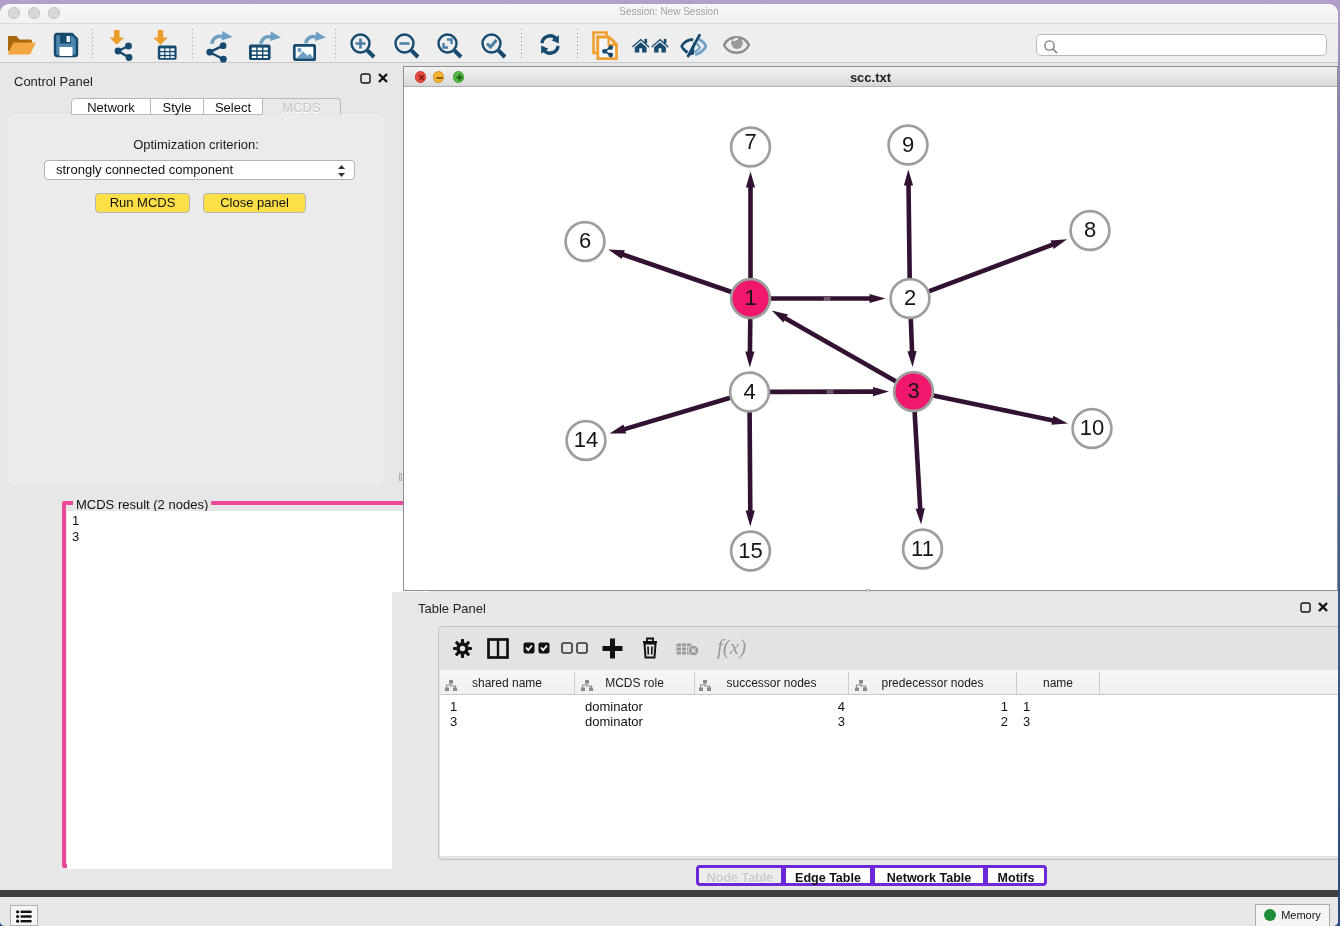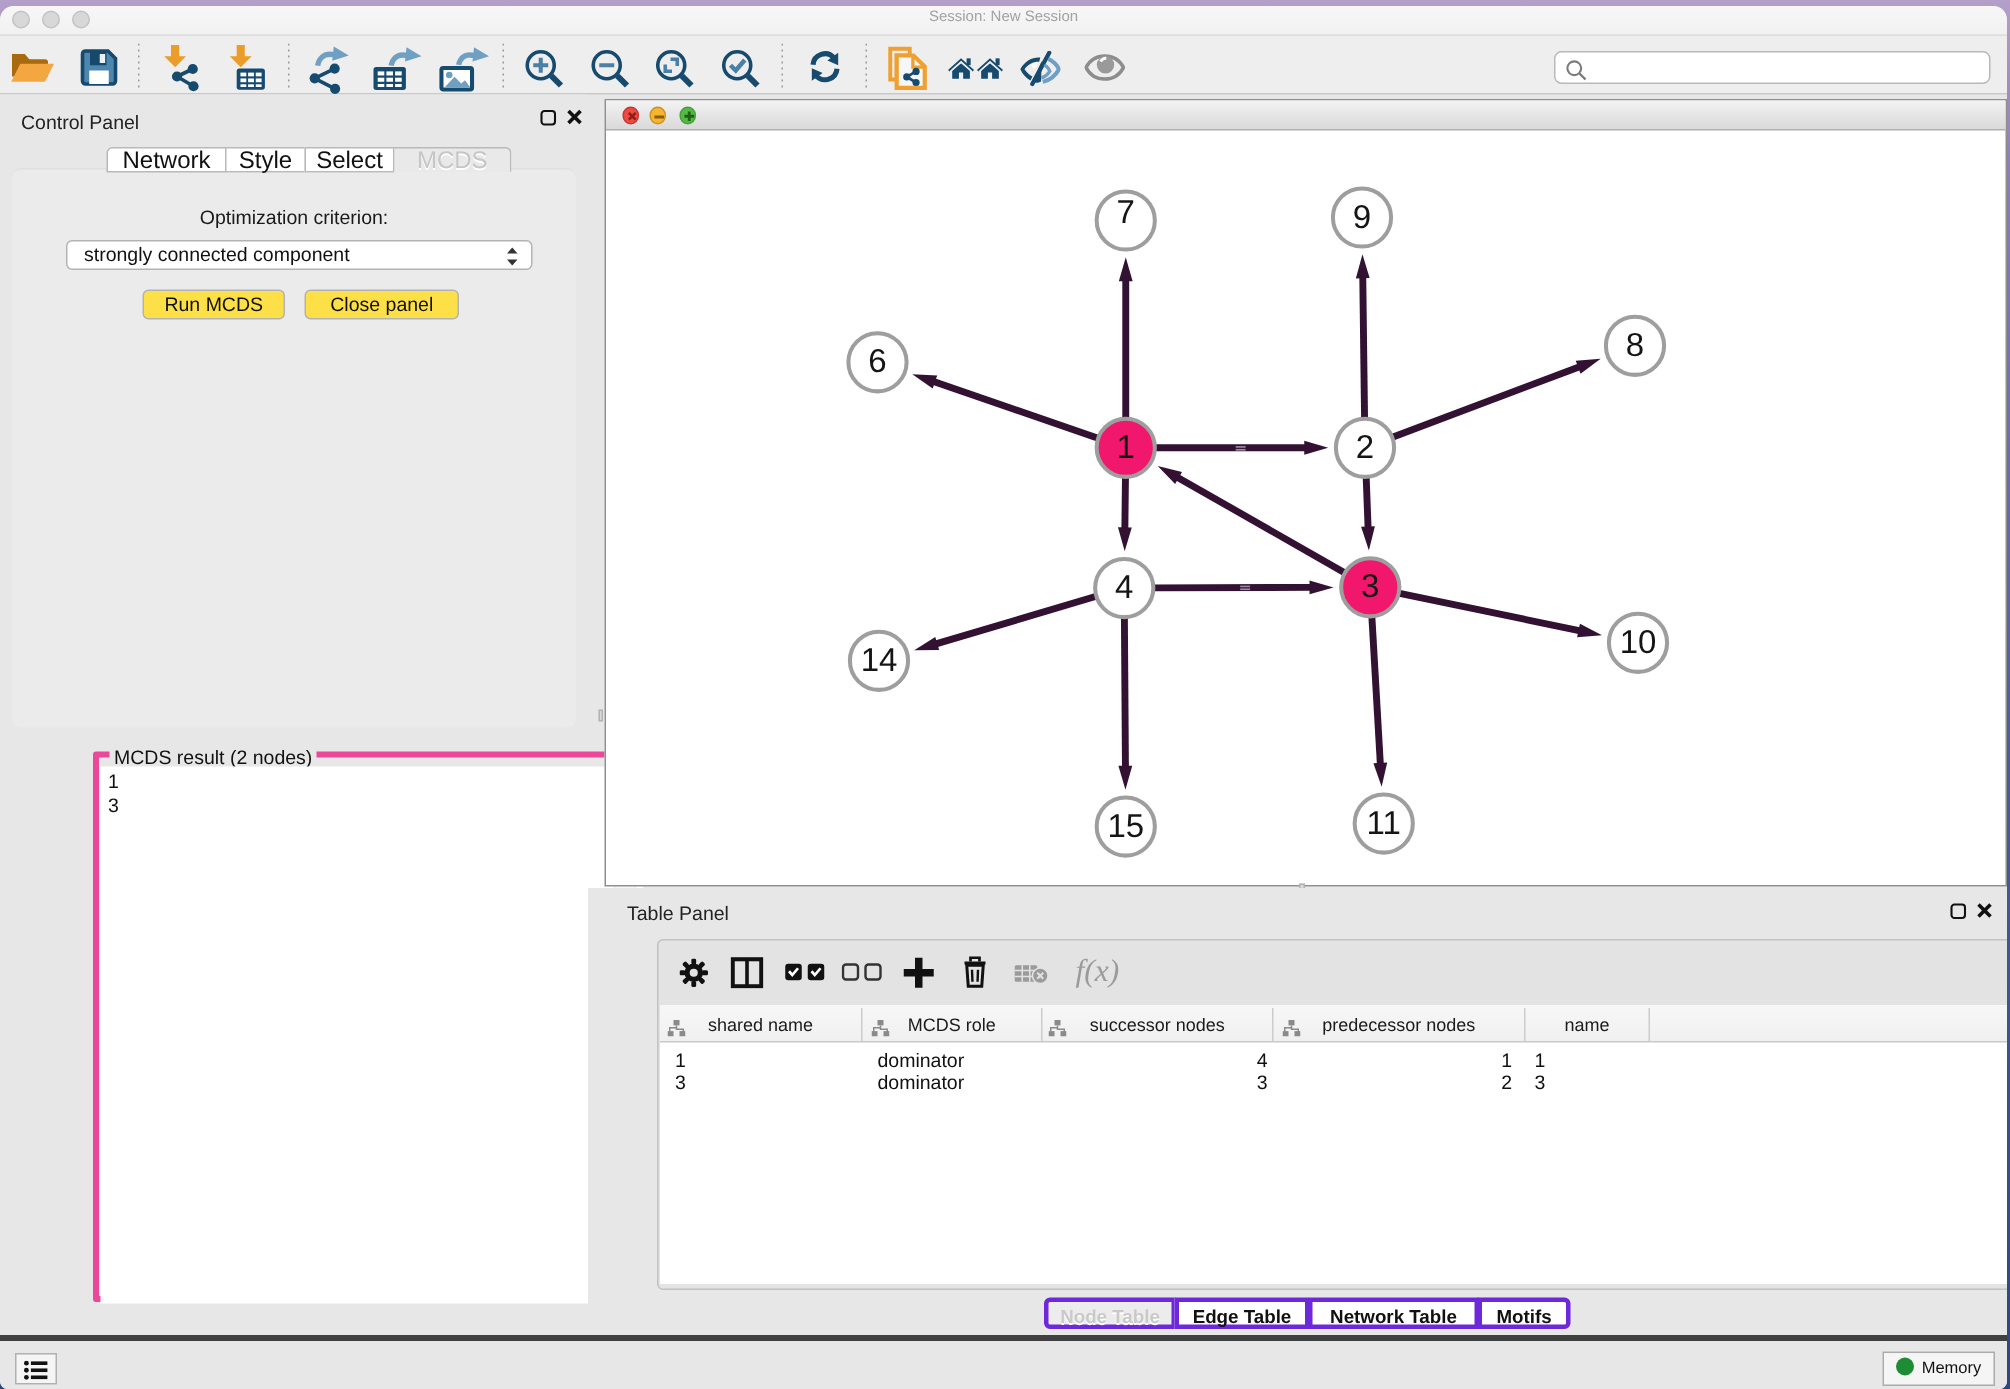--- a/index.html
+++ b/index.html
@@ -22,21 +22,21 @@
 .tbsep { position:absolute; top:5px; height:30px; width:1px;
   background-image:linear-gradient(#9a9a9a 33%, rgba(0,0,0,0) 0%);
   background-size:1px 4px; }
 #search { position:absolute; left:1036px; top:10px; width:291px; height:22px;
   background:#fff; border:1px solid #b9b9b9; border-radius:5px; }
 
 #cp { position:absolute; left:0; top:59px; width:392px; height:823px; background:#e7e7e7; }
 #cphead { position:absolute; left:14px; top:11px; font-size:13px; color:#222; }
 .panbtn { position:absolute; top:11px; font-size:13px; color:#111; }
 .tabs { position:absolute; z-index:3; }
-.tab { position:absolute; top:0; height:17.5px; font-size:16px; color:#111;
+.tab { position:absolute; top:0; height:17.5px; font-size:13px; color:#111;
   background:#fff; border:1px solid #b9b9b9; text-align:center; line-height:17px; }
 #tabpane { position:absolute; left:8px; top:49px; z-index:1; width:376px; height:373px;
   background:#ebebeb; border-radius:6px; border-top:1px solid #dfdfdf; }
 #optlabel { position:absolute; left:0; top:24px; width:100%; text-align:center;
   font-size:13px; color:#1a1a1a; }
 #dropdown { position:absolute; left:36px; top:47px; width:311px; height:20px;
   background:#fff; border:1px solid #b3b3b3; border-radius:4px; font-size:13px;
   color:#111; line-height:18px; padding-left:11px; }
 .btn { position:absolute; top:80px; height:20px; background:#fde047;
   border:1px solid #b3b3b3; border-radius:4px; font-size:13px; color:#111;
@@ -73,21 +73,21 @@
 #ttable { position:absolute; left:1px; top:43px; width:910px; height:186px; background:#fff; }
 #thead { position:absolute; left:0; top:0; width:910px; height:25px;
   background:linear-gradient(#f7f7f7,#f0f0f0); border-bottom:1px solid #c9c9c9; }
 .thcell { position:absolute; top:2px; height:22px; border-right:1px solid #cccccc;
   font-size:12px; color:#1a1a1a; text-align:center; line-height:22px; }
 .trow { position:absolute; font-size:13px; color:#111; }
 .bottab { position:absolute; top:273px; height:21px; font-size:12.5px; font-weight:bold;
   color:#111; background:#fff; border:3px solid #6d28d9; text-align:center; line-height:20px; }
 
 #status { position:absolute; left:0; top:886px; width:1340px; height:36px;
-  background:#e7e7e7; border-top:4px solid #404040; }
+  background:#e7e7e7; border-top:7px solid #404040; }
 #listbtn { position:absolute; left:10px; top:8px; width:28px; height:21px;
   background:#f5f5f5; border:1px solid #b0b0b0; }
 #membtn { position:absolute; right:10px; top:7px; width:75px; height:23px;
   background:#f5f5f5; border:1px solid #ababab; font-size:11px; color:#111;
   line-height:21px; text-align:center; }
 </style>
 </head>
 <body>
 <div id="win">
   <div id="titlebar">
@@ -301,20 +301,21 @@
       <div class="mtl" style="left:48.5px;background:#56b946;border:1px solid #43a238"></div>
       <svg style="position:absolute;left:13.7px;top:6.7px" width="7" height="7" viewBox="0 0 7 7">
           <path d="M1.2,1.2 L5.8,5.8 M5.8,1.2 L1.2,5.8" stroke="#8c1f16" stroke-width="1.7"></path>
         </svg>
       <svg style="position:absolute;left:31.5px;top:8.5px" width="7" height="4" viewBox="0 0 7 4">
           <path d="M0.3,2 h6.4" stroke="#8a5d10" stroke-width="2"></path>
         </svg>
       <svg style="position:absolute;left:51.5px;top:6.5px" width="7" height="7" viewBox="0 0 7 7">
           <path d="M3.5,0.3 V6.7 M0.3,3.5 h6.4" stroke="#1e6315" stroke-width="1.9"></path>
         </svg>
+      <div id="nettext">scc.txt</div>
     </div>
     <svg id="graph" width="933" height="503" viewBox="0 0 933 503">
       <g>
       <line x1="346.5" y1="190.5" x2="346.5" y2="97.5"></line>
       <polygon points="346.5,83.5 351.1,99.5 341.9,99.5"></polygon>
       <line x1="327.6" y1="204.0" x2="217.4" y2="166.0"></line>
       <polygon points="204.2,161.5 220.8,162.3 217.8,171.0"></polygon>
       <line x1="366.5" y1="210.5" x2="467.5" y2="210.5"></line>
       <polygon points="481.5,210.5 465.5,215.1 465.5,205.9"></polygon>
       <line x1="346.3" y1="230.5" x2="345.9" y2="265.5"></line>

